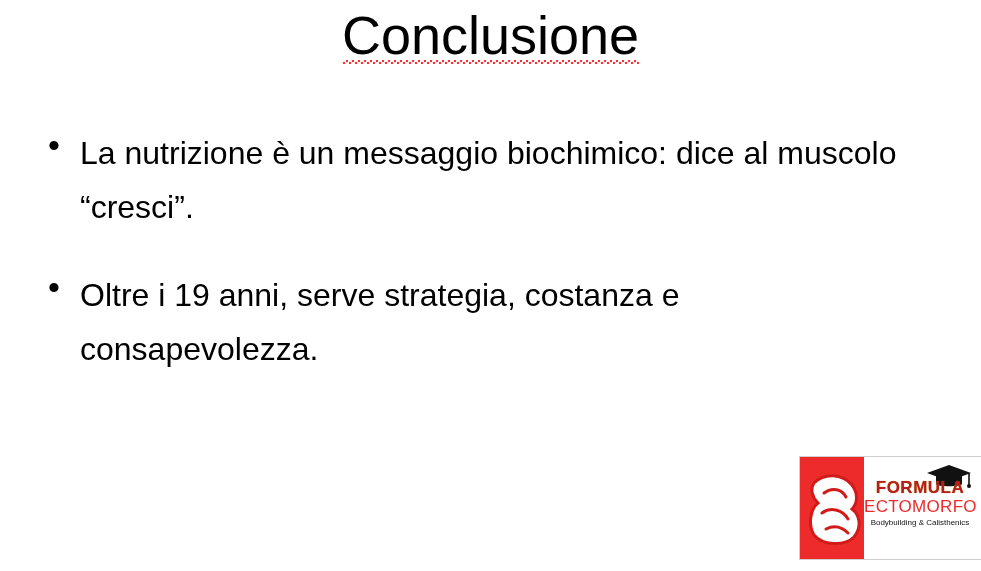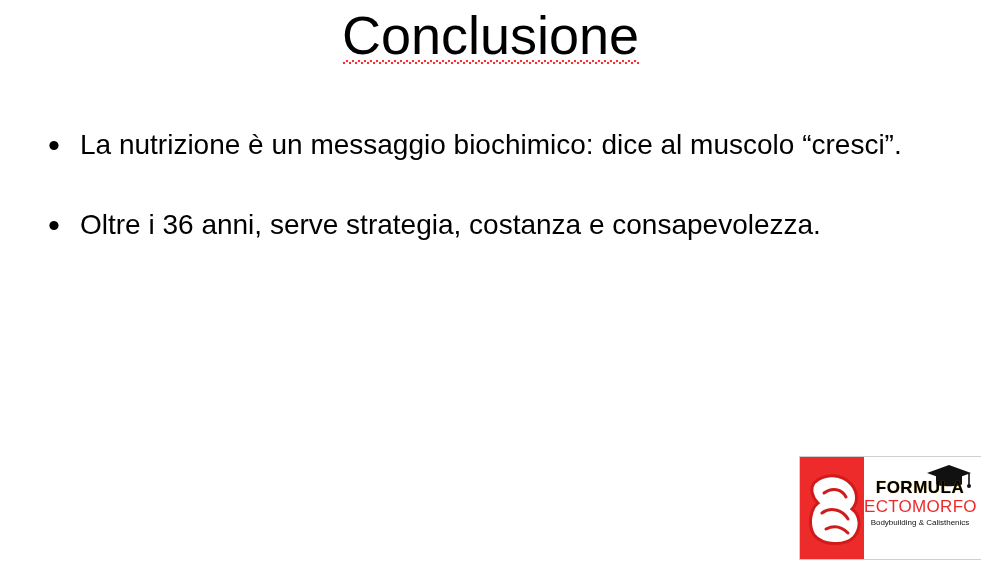--- a/index.html
+++ b/index.html
@@ -73,24 +73,25 @@
     width: 40px;
     flex: 0 0 40px;
     font-size: 34px;
     line-height: 54px;
     text-align: left;
     padding-left: 8px;
     box-sizing: border-box;
   }
 
   .bullet-text {
-    font-size: 28px;
+    font-size: 32px;
     line-height: 54px;
     flex: 1 1 auto;
     max-width: 840px;
+    margin-top: 8px;
   }
 
   .logo {
     position: absolute;
     left: 799px;
     top: 456px;
     width: 182px;
     height: 102px;
     background: #ffffff;
     border: 1px solid #cfcfcf;
@@ -119,21 +120,21 @@
   .logo-text-wrap {
     position: absolute;
     right: 6px;
     top: 22px;
     width: 112px;
     text-align: center;
   }
   .logo-formula {
     font-size: 17px;
     font-weight: bold;
-    color: #000000;
+    color: #b91c1c;
     letter-spacing: 0.5px;
     line-height: 18px;
     text-shadow: 0 0 1px #b08a00;
   }
   .logo-ecto {
     font-size: 17px;
     font-weight: normal;
     color: #ee2b2b;
     letter-spacing: 0.3px;
     line-height: 20px;
@@ -164,21 +165,21 @@
 
   <div class="bullets">
 
     <div class="bullet">
       <div class="bullet-marker">•</div>
       <div class="bullet-text">La nutrizione è un messaggio biochimico: dice al muscolo “cresci”.</div>
     </div>
 
     <div class="bullet">
       <div class="bullet-marker">•</div>
-      <div class="bullet-text">Oltre i 36 anni, serve strategia, costanza e consapevolezza.</div>
+      <div class="bullet-text">Oltre i 19 anni, serve strategia, costanza e consapevolezza.</div>
     </div>
 
   </div>
 
   <div class="logo">
     <div class="logo-inner"></div>
     <div class="logo-white-right"></div>
 
     <svg class="logo-arm" viewBox="0 0 58 78">
       <path d="M6 14 C16 4, 34 4, 44 16 C50 24, 50 34, 44 40 C52 46, 54 58, 46 68 C36 78, 14 76, 6 66 C0 56, 2 40, 10 34 C4 28, 2 20, 6 14 Z" fill="#ffffff" stroke="#d11b1b" stroke-width="3"></path>

